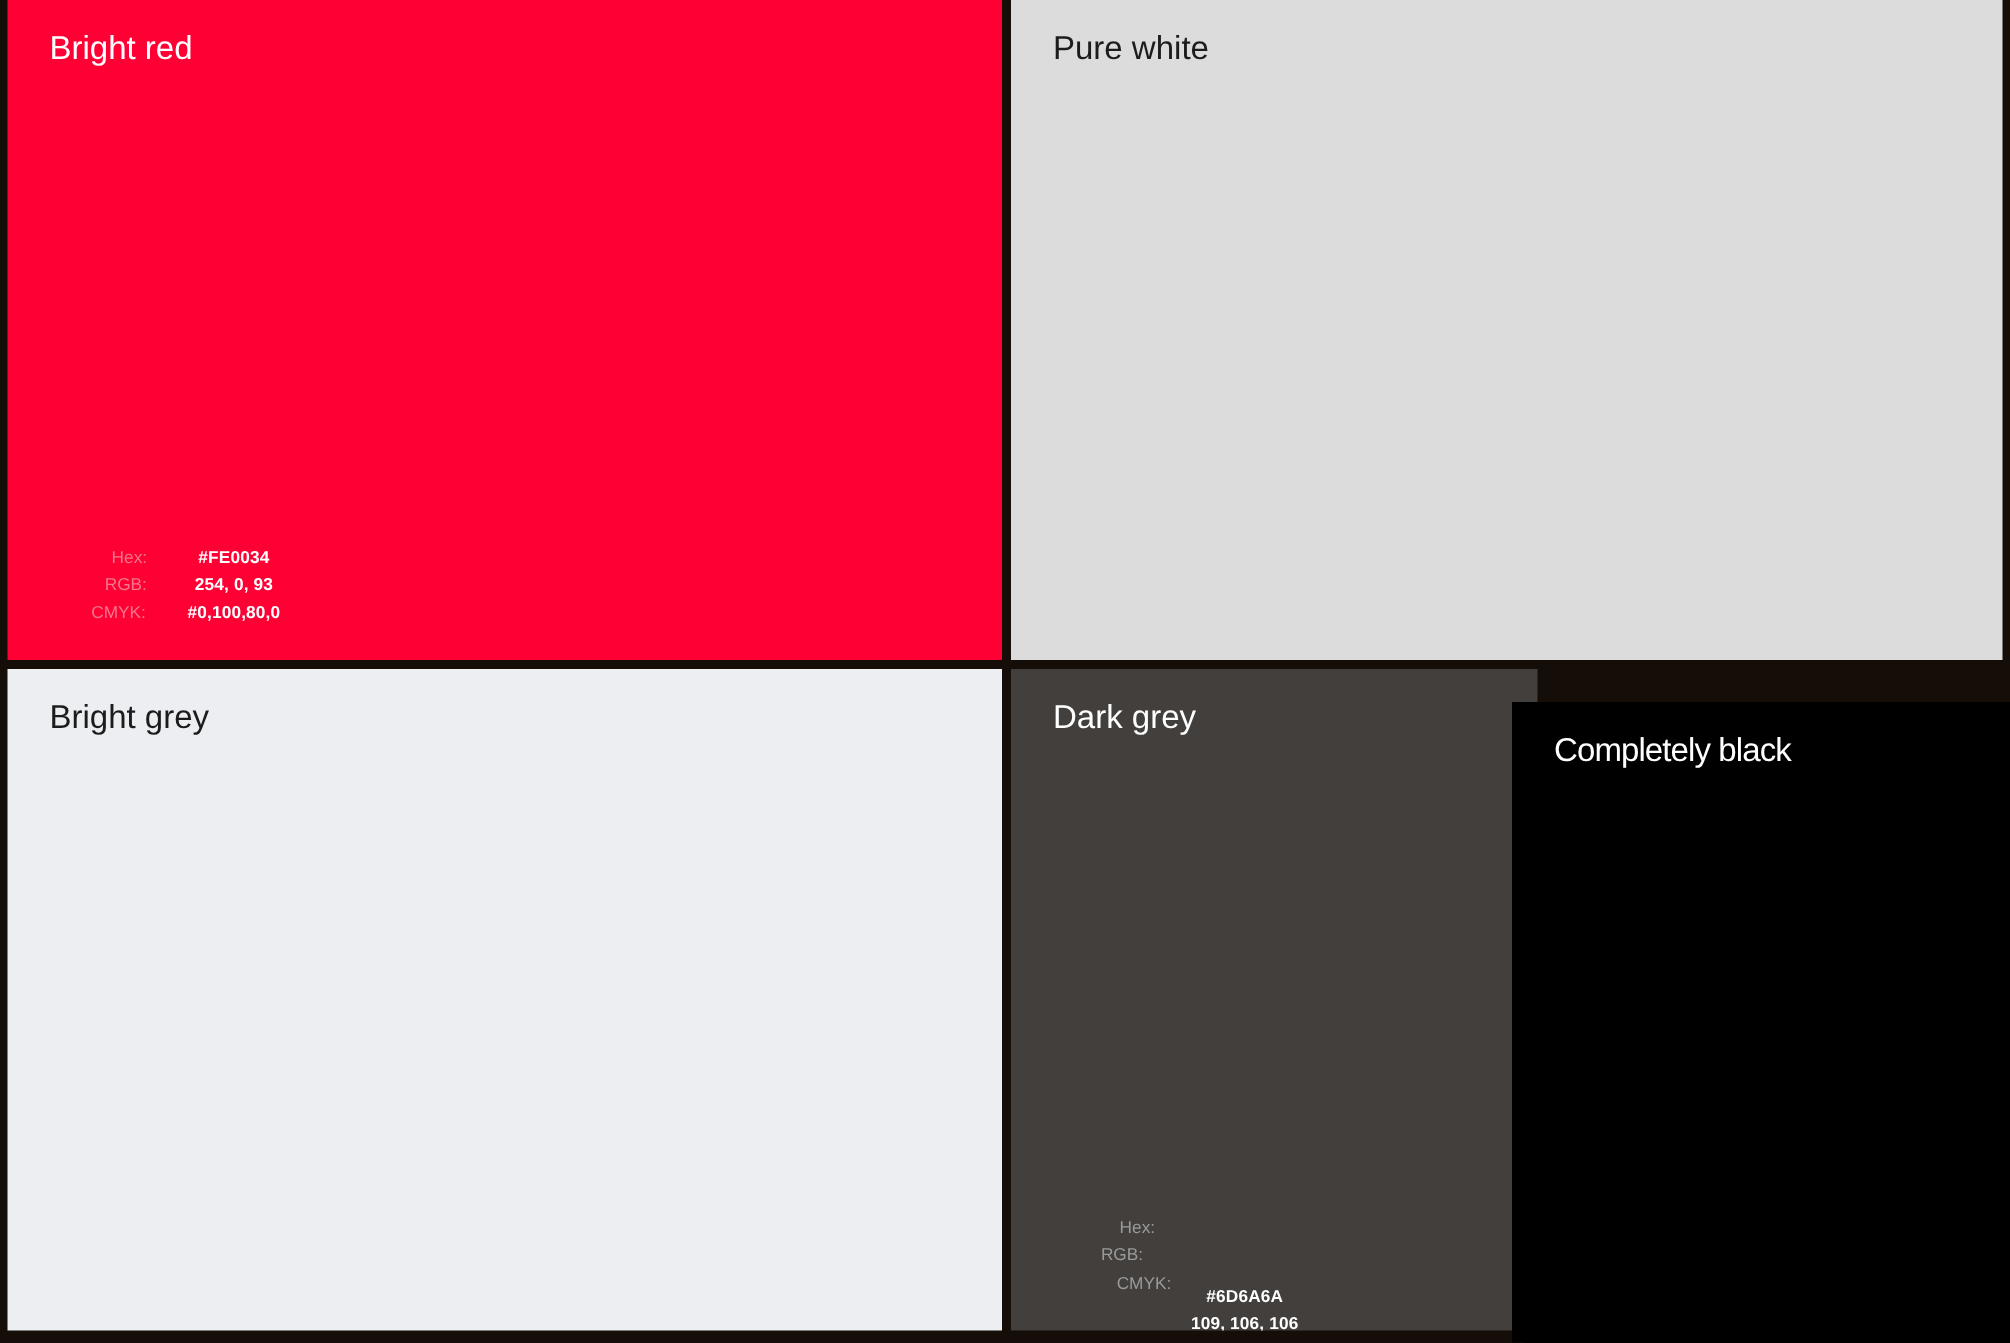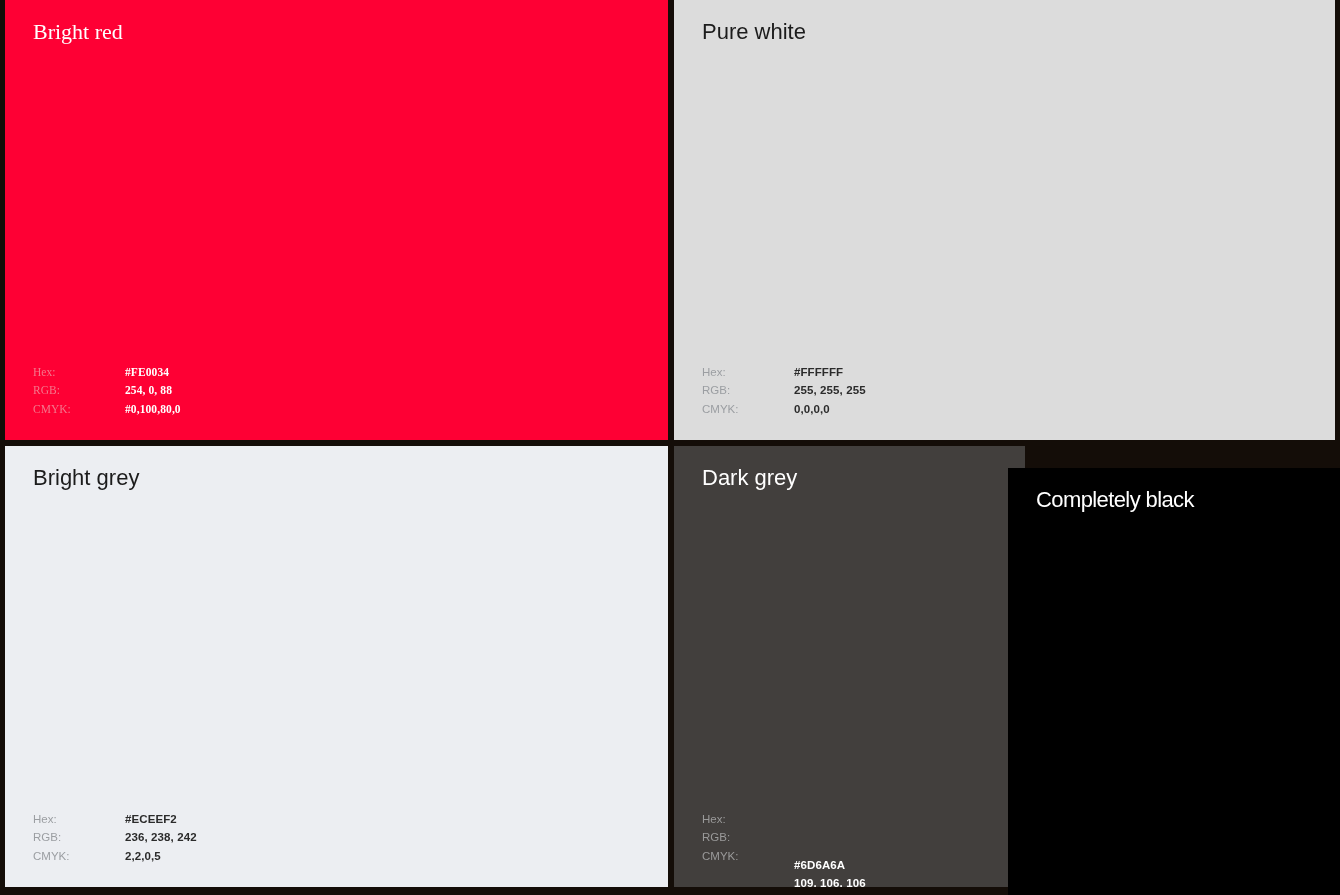--- a/index.html
+++ b/index.html
@@ -47,20 +47,21 @@
     left: 28px;
     bottom: 22px;
     font-size: 11.5px;
     line-height: 18.5px;
   }
 
   .spec-row {
     display: block;
     white-space: nowrap;
     height: 18.5px;
+    text-align: center;
   }
 
   .spec-label {
     display: inline-block;
     width: 92px;
     vertical-align: top;
     font-weight: 400;
   }
 
   .spec-value {
@@ -88,63 +89,41 @@
 
   .on-red .swatch-title { color: #ffffff; }
   .on-red .spec-label   { color: #f4768c; }
   .on-red .spec-value   { color: #ffffff; }
 </style>
 </head>
 <body style="background: rgb(20, 13, 8);">
 
 <div id="board" style="background: rgb(20, 13, 8);">
 
-  <div class="swatch on-red" id="panel-red" style="background: rgb(254, 0, 52); font-family: Liberation Serif, serif;">
+  <div class="swatch on-red" id="panel-red" style="background: rgb(254, 0, 52);">
     <div class="swatch-title">Bright red</div>
     <div class="specs">
       <div class="spec-row">
         <span class="spec-label">Hex:</span><span class="spec-value">#FE0034</span>
       </div>
       <div class="spec-row">
-        <span class="spec-label">RGB:</span><span class="spec-value">254, 0, 88</span>
+        <span class="spec-label">RGB:</span><span class="spec-value">254, 0, 93</span>
       </div>
       <div class="spec-row">
         <span class="spec-label">CMYK:</span><span class="spec-value">#0,100,80,0</span>
       </div>
     </div>
   </div>
 
   <div class="swatch on-light" id="panel-white" style="background: rgb(220, 220, 220);">
     <div class="swatch-title">Pure white</div>
-    <div class="specs">
-      <div class="spec-row">
-        <span class="spec-label">Hex:</span><span class="spec-value">#FFFFFF</span>
-      </div>
-      <div class="spec-row">
-        <span class="spec-label">RGB:</span><span class="spec-value">255, 255, 255</span>
-      </div>
-      <div class="spec-row">
-        <span class="spec-label">CMYK:</span><span class="spec-value">0,0,0,0</span>
-      </div>
-    </div>
   </div>
 
   <div class="swatch on-light" id="panel-lightgrey" style="background: rgb(236, 238, 242);">
     <div class="swatch-title">Bright grey</div>
-    <div class="specs">
-      <div class="spec-row">
-        <span class="spec-label">Hex:</span><span class="spec-value">#ECEEF2</span>
-      </div>
-      <div class="spec-row">
-        <span class="spec-label">RGB:</span><span class="spec-value">236, 238, 242</span>
-      </div>
-      <div class="spec-row">
-        <span class="spec-label">CMYK:</span><span class="spec-value">2,2,0,5</span>
-      </div>
-    </div>
   </div>
 
   <div class="swatch on-dark" id="panel-darkgrey" style="background: rgb(66, 63, 61);">
     <div class="swatch-title">Dark grey</div>
     <div class="specs">
       <div class="spec-row">
         <span class="spec-label">Hex:</span><span class="spec-value">#6D6A6A</span>
       </div>
       <div class="spec-row">
         <span class="spec-label">RGB:</span><span class="spec-value">109, 106, 106</span>

